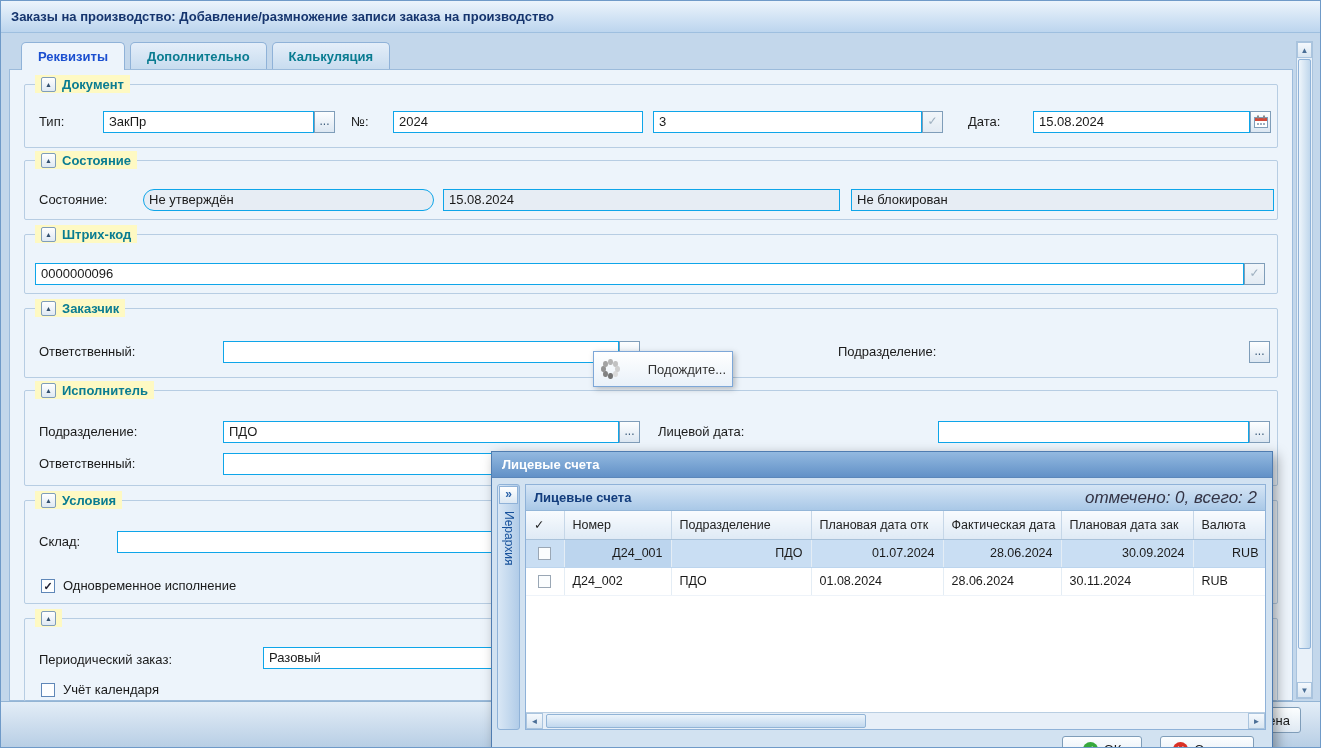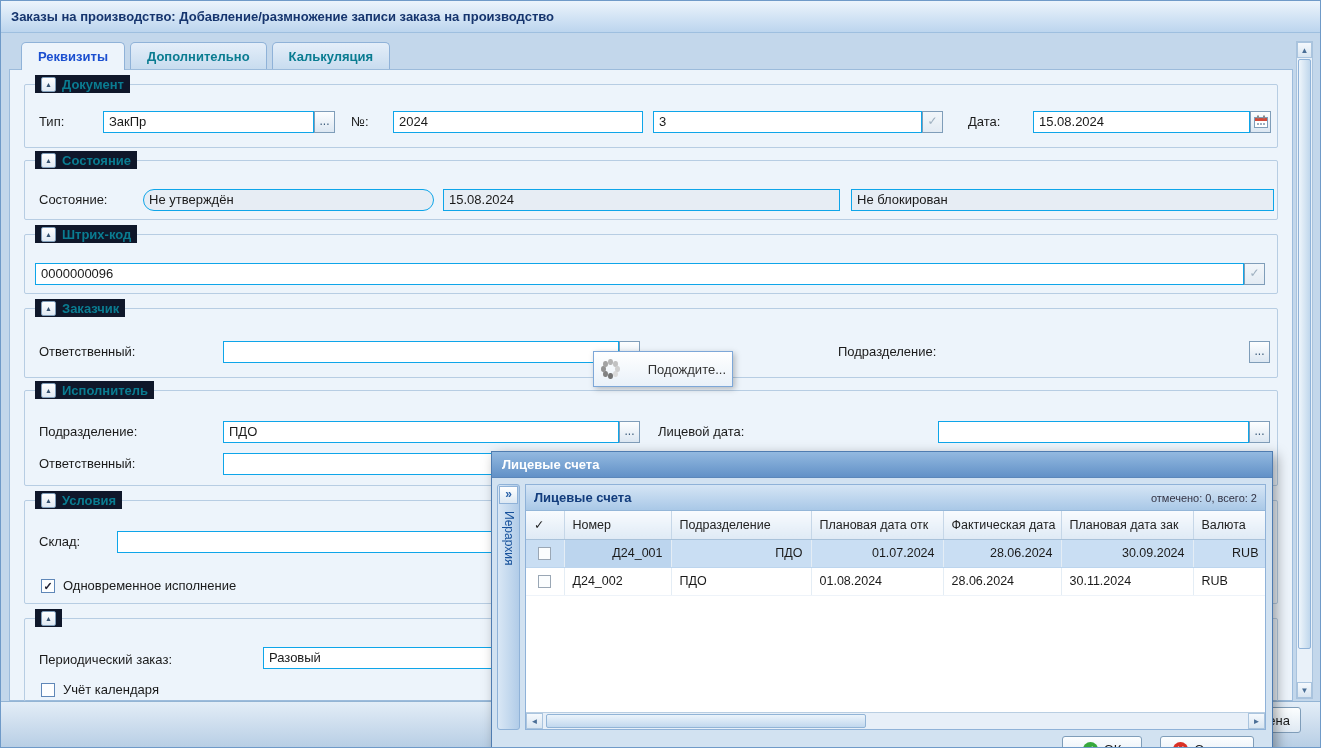--- a/index.html
+++ b/index.html
@@ -16,21 +16,21 @@
   .tabs { position:absolute; left:20px; top:41px; display:flex; z-index:3; }
   .tab { height:27px; padding:6px 16px 0; border:1px solid #8fb2d8; border-bottom:none;
     border-radius:5px 5px 0 0; margin-right:5px; background:linear-gradient(#e4eef9,#c8dcef);
     color:#0a7c91; font-weight:bold; cursor:default; }
   .tab.active { background:#edf4fb; color:#1b4fd0; height:28px; }
 
   .content { position:absolute; left:8px; top:68px; width:1284px; height:632px;
     background:#edf4fb; border:1px solid #9cbbdb; z-index:1; }
 
   .grp { position:absolute; left:14px; width:1254px; border:1px solid #b7cde3; border-radius:2px; }
-  .legend { position:absolute; top:-10px; left:10px; height:18px; background:#0f172a;
+  .legend { position:absolute; top:-10px; left:10px; height:18px; background:#fef9c3;
     padding:0 6px; display:flex; align-items:center; gap:6px; }
   .cbtn { width:15px; height:15px; border:1px solid #7f9db9; border-radius:2px;
     background:linear-gradient(#ffffff,#dfe9f3); font-size:7px; line-height:13px;
     text-align:center; color:#33506e; }
   .gtitle { font-weight:bold; color:#0a7c91; }
 
   .lbl { position:absolute; height:22px; line-height:22px; white-space:nowrap; }
   .field { position:absolute; height:22px; line-height:20px; background:#fff;
     border:1px solid #0ea5e9; padding:0 5px; white-space:nowrap; overflow:hidden; }
   .field.ro { background:#e7edf4; }
@@ -84,21 +84,21 @@
     text-align:center; line-height:15px; font-weight:bold; font-size:12px; }
   .hier-label { position:absolute; left:4px; top:26px; writing-mode:vertical-rl;
     color:#17519b; font-size:12px; }
 
   .panel { position:absolute; left:33px; top:32px; width:741px; height:246px;
     border:1px solid #8fb2d8; background:#fff; overflow:hidden; }
   .panel-hdr { height:26px; background:linear-gradient(#d5e5f5,#a9c8e7);
     border-bottom:1px solid #93b6d8; display:flex; align-items:center;
     justify-content:space-between; padding:0 8px; }
   .panel-title { font-weight:bold; color:#123c7c; }
-  .panel-count { color:#334; font-size:11px; }
+  .panel-count { color:#334; font-size:17px;font-style:italic; }
 
   table.tbl { border-collapse:collapse; table-layout:fixed; width:741px; }
   table.tbl th { height:28px; border-right:1px solid #c6d7e8; border-bottom:1px solid #a9c2da;
     background:linear-gradient(#f8fbfe,#dfeaf5); font-weight:normal; color:#222;
     text-align:left; padding:0 8px; font-size:12.5px; white-space:nowrap; overflow:hidden; }
   table.tbl td { height:28px; border-right:1px solid #e4edf5; border-bottom:1px solid #eef3f9;
     padding:0 8px; font-size:12.5px; white-space:nowrap; overflow:hidden; }
   tr.sel td { background:#c9def3; border-bottom-color:#bcd5ee;text-align:right; }
   tr.sel td.numcell { background:#bcd5ee; }
   td.chkcell, th.chkcell { text-align:center; padding:0; }

